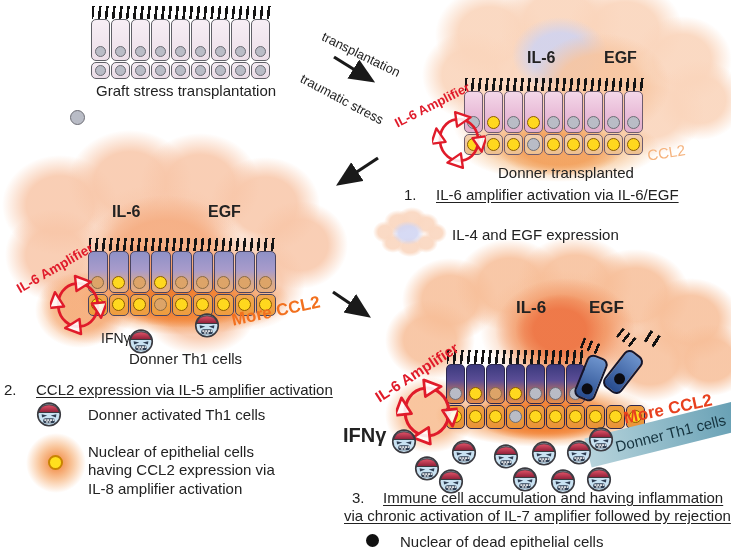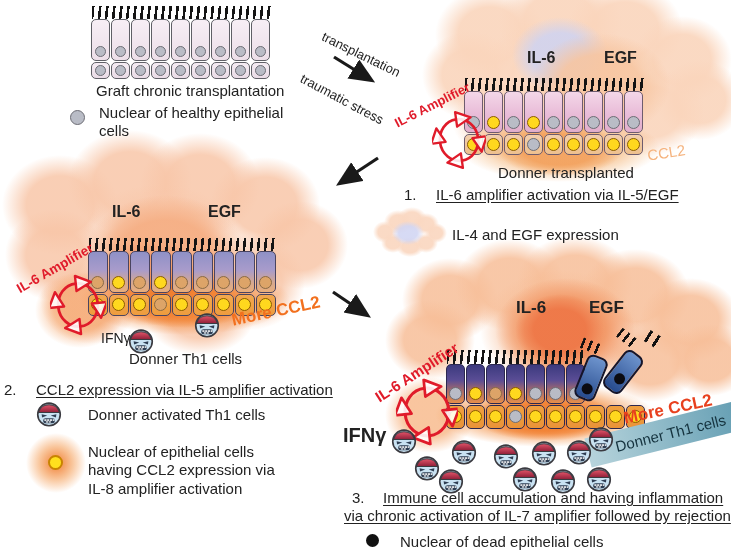--- a/index.html
+++ b/index.html
@@ -176,23 +176,22 @@
           <div class="nuc" style="width: 11px; height: 11px; background: rgb(185, 188, 198); border: 1.8px solid rgb(109, 109, 117); left: 2.5px; top: 1.5px;"></div>
         </div>
         <div class="cell" style="width: 19px; height: 17px; border: 1.5px solid rgb(95, 95, 102); background: linear-gradient(rgb(245, 236, 243), rgb(234, 220, 231));">
           <div class="nuc" style="width: 11px; height: 11px; background: rgb(185, 188, 198); border: 1.8px solid rgb(109, 109, 117); left: 2.5px; top: 1.5px;"></div>
         </div>
         <div class="cell" style="width: 19px; height: 17px; border: 1.5px solid rgb(95, 95, 102); background: linear-gradient(rgb(245, 236, 243), rgb(234, 220, 231));">
           <div class="nuc" style="width: 11px; height: 11px; background: rgb(185, 188, 198); border: 1.8px solid rgb(109, 109, 117); left: 2.5px; top: 1.5px;"></div>
         </div>
       </div>
     </div>
-  <div class="abs lbl" style="left:96px;top:82px;z-index:6">Graft chronic transplantation</div>
+  <div class="abs lbl" style="left:96px;top:82px;z-index:6">Graft stress transplantation</div>
   <div class="abs" style="left:70px;top:110px;width:13px;height:13px;border-radius:50%;background:#b9bcc6;border:1.5px solid #6d6d75;z-index:6"></div>
-  <div class="abs lbl wrap" style="left:99px;top:104px;width:214px;z-index:6">Nuclear of healthy epithelial cells</div>
 
   <div class="abs rot" style="left:326px;top:29px;font-size:13px;transform:rotate(26deg);z-index:6">transplantation</div>
   <div class="abs rot" style="left:305px;top:71px;font-size:13px;transform:rotate(28deg);z-index:6">traumatic stress</div>
 
   <div class="abs bold" style="left:527px;top:49px;font-size:16px;z-index:6">IL-6</div>
   <div class="abs bold" style="left:604px;top:49px;font-size:16px;z-index:6">EGF</div>
   <div class="graft" style="left:464px;top:78px;">
       <div class="cilia" style="width: 179px; height: 13px; margin-left: 1px;"></div>
       <div class="row">
         <div class="cell" style="width: 19px; height: 42px; border: 1.5px solid rgb(110, 92, 110); background: linear-gradient(rgb(244, 215, 232) 0%, rgb(233, 188, 216) 55%, rgb(226, 174, 203) 100%);">
@@ -254,21 +253,21 @@
       </div>
     </div>
   <svg class="amp" style="left:432px;top:110px;width:54px;height:60px;transform:rotate(-8deg)">
       <use href="#sym-amp"></use>
     </svg>
   <div class="abs redlbl rot" style="left:392px;top:117px;font-size:13px;transform:rotate(-27deg);z-index:6">IL-6 Amplifier</div>
   <div class="abs rot" style="left:646px;top:147px;font-size:15px;color:#f5b37e;transform:rotate(-9deg);z-index:6">CCL2</div>
   <div class="abs lbl" style="left:498px;top:164px;z-index:6">Donner transplanted</div>
 
   <div class="abs lbl" style="left:404px;top:186px;z-index:6">1.</div>
-  <div class="abs lbl und" style="left:436px;top:186px;z-index:6">IL-6 amplifier activation via IL-5/EGF</div>
+  <div class="abs lbl und" style="left:436px;top:186px;z-index:6">IL-6 amplifier activation via IL-6/EGF</div>
   <div class="abs lbl" style="left:452px;top:226px;z-index:6">IL-4 and EGF expression</div>
 
   <div class="abs bold" style="left:112px;top:203px;font-size:16px;z-index:6">IL-6</div>
   <div class="abs bold" style="left:208px;top:203px;font-size:16px;z-index:6">EGF</div>
   <div class="graft" style="left:88px;top:238px;">
       <div class="cilia" style="width: 188px; height: 13px; margin-left: 1px;"></div>
       <div class="row">
         <div class="cell" style="width: 20px; height: 42px; border: 1.5px solid rgb(74, 68, 96); background: linear-gradient(rgb(143, 145, 198) 0%, rgb(168, 155, 203) 45%, rgb(215, 168, 142) 78%, rgb(233, 174, 122) 100%);">
           <div class="nuc" style="width: 13px; height: 13px; background: rgb(221, 164, 104); border: 1.8px solid rgb(138, 106, 69); left: 2px; bottom: 3px;"></div>
         </div>

